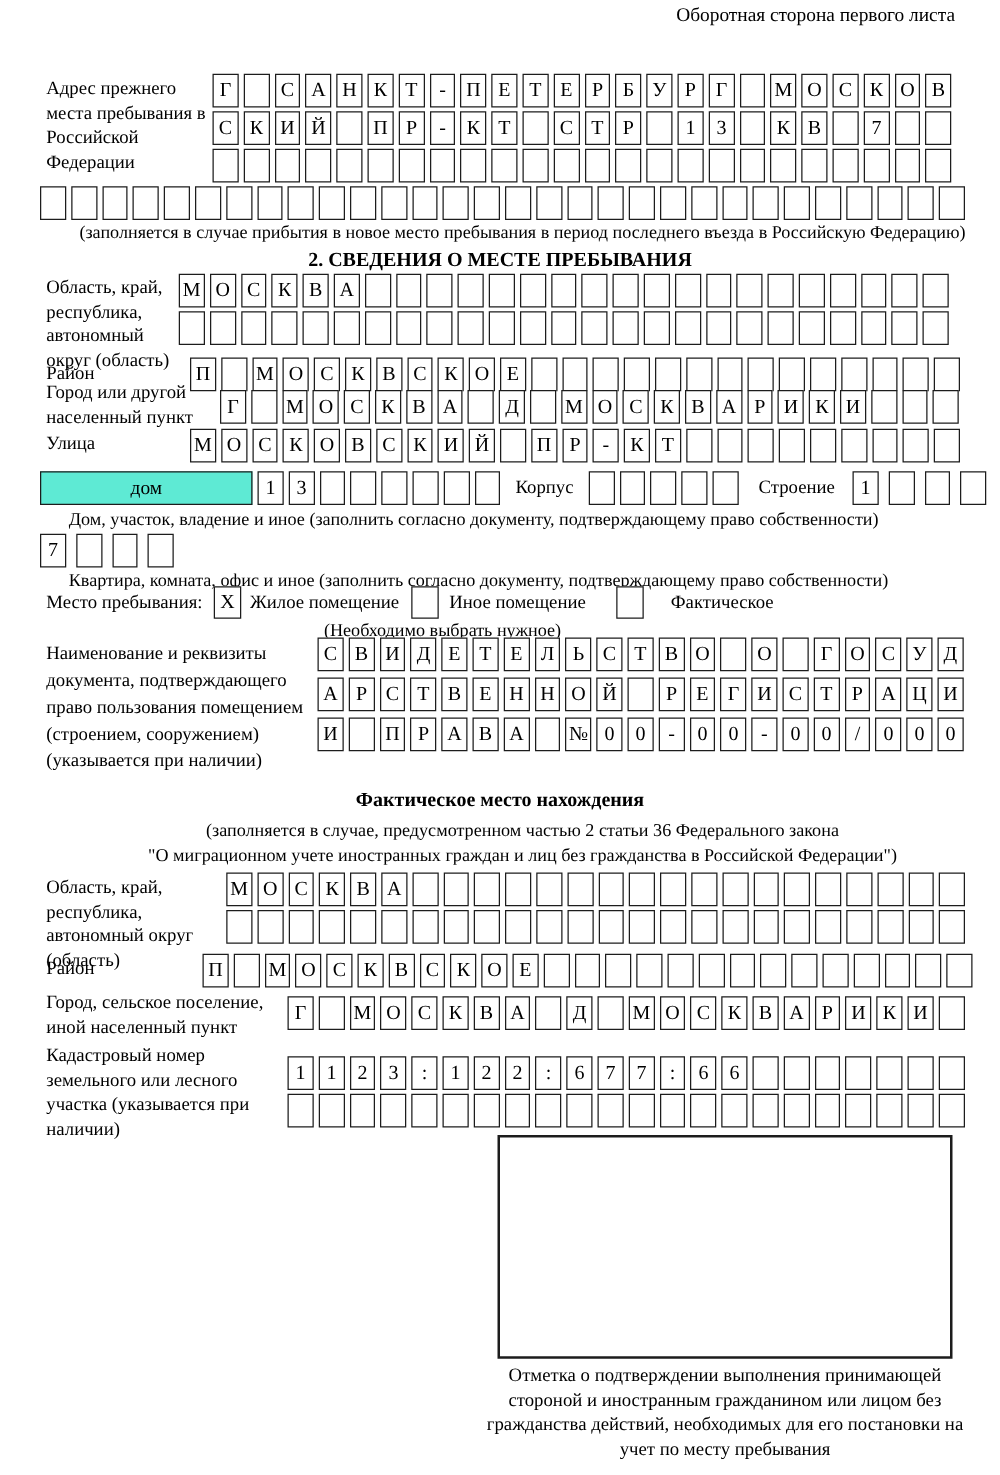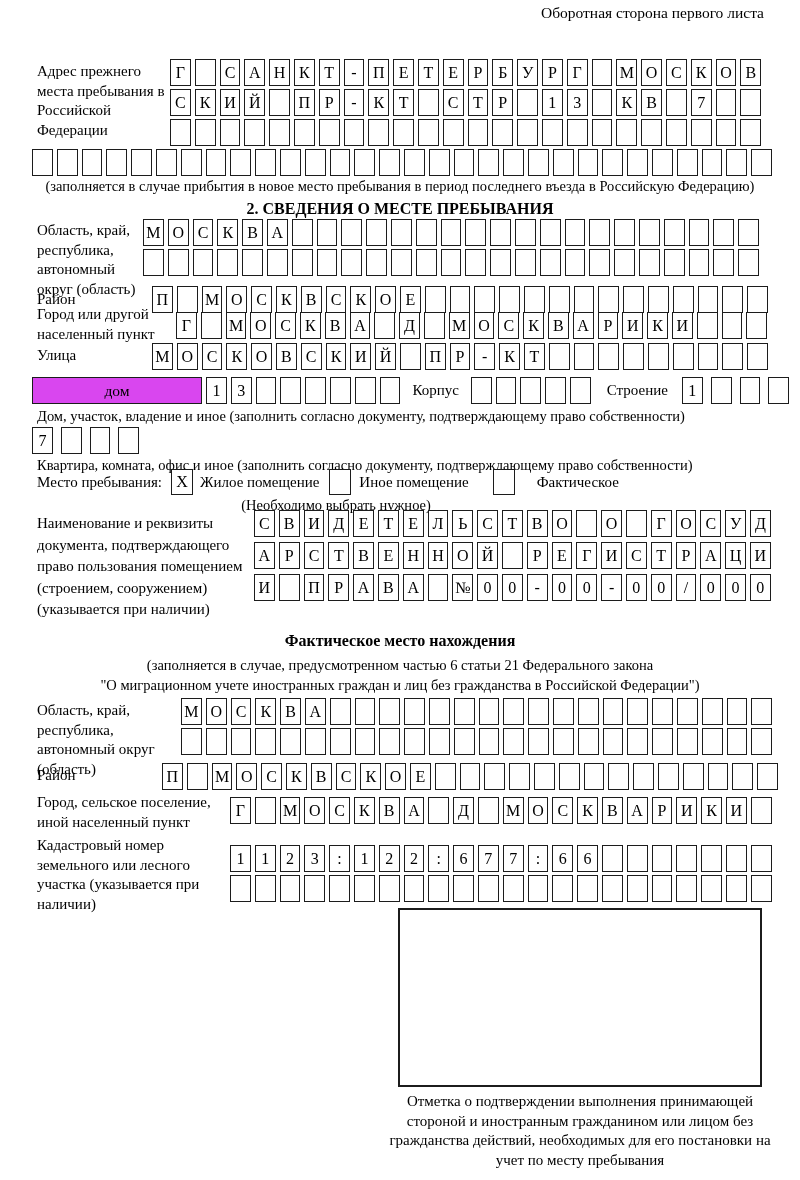--- a/index.html
+++ b/index.html
@@ -4,34 +4,34 @@
 <style>
   html,body { margin:0; padding:0; background:#ffffff; }
   body {
     width:800px; height:1180px;
     font-family:"Liberation Serif","DejaVu Serif",serif;
     color:#000; font-size:15px;
   }
   .page { position:relative; width:800px; height:1180px; overflow:hidden; }
   .abs { position:absolute; }
   .label { line-height:19.5px; font-size:15px; }
-  .note { font-size:14.5px; }
+  .note { font-size:14.5px;margin-left:18px; }
   .center { text-align:center; }
   .bold { font-weight:bold; }
   .boxrow { display:flex; gap:4px; }
   .cell {
     flex:0 0 20.8px; width:20.8px; height:27px;
     border:1.8px solid #1c1c1c; box-sizing:border-box;
     display:flex; align-items:center; justify-content:center;
     font-size:16px; background:#fff;
   }
   .widebox {
     height:27px; border:1.8px solid #1c1c1c; box-sizing:border-box;
     display:flex; align-items:center; justify-content:center;
-    font-size:15.5px; background:#d946ef; flex:0 0 auto;
+    font-size:15.5px; background:#5eead4; flex:0 0 auto;
   }
   .inline-lbl { line-height:27px; white-space:nowrap; }
   .cb {
     width:22px; height:26px; border:1.8px solid #1c1c1c; box-sizing:border-box;
     display:flex; align-items:center; justify-content:center;
     font-size:16px; background:#fff; flex:0 0 auto;
   }
   .mesto-row { display:flex; align-items:center; white-space:nowrap; }
   .stamp {
     border:2px solid #1c1c1c; box-sizing:border-box; background:#fff;
@@ -419,21 +419,21 @@
       <span class="cell">-</span>
       <span class="cell">0</span>
       <span class="cell">0</span>
       <span class="cell">/</span>
       <span class="cell">0</span>
       <span class="cell">0</span>
       <span class="cell">0</span>
     </div>
 
   <div class="abs bold center" style="top:632px;left:36px;width:728px;font-size:16px">Фактическое место нахождения</div>
-  <div class="abs note center" style="top:657px;left:36px;width:728px">(заполняется в случае, предусмотренном частью 6 статьи 21 Федерального закона</div>
+  <div class="abs note center" style="top:657px;left:36px;width:728px">(заполняется в случае, предусмотренном частью 2 статьи 36 Федерального закона</div>
   <div class="abs note center" style="top:677px;left:36px;width:728px">"О миграционном учете иностранных граждан и лиц без гражданства в Российской Федерации")</div>
 
   <div class="abs label" style="top:701px;left:37px;width:148px">Область, край, республика, автономный округ (область)</div>
   <div class="abs boxrow" style="top:698px;left:181px">
       <span class="cell">М</span>
       <span class="cell">О</span>
       <span class="cell">С</span>
       <span class="cell">К</span>
       <span class="cell">В</span>
       <span class="cell">А</span>

